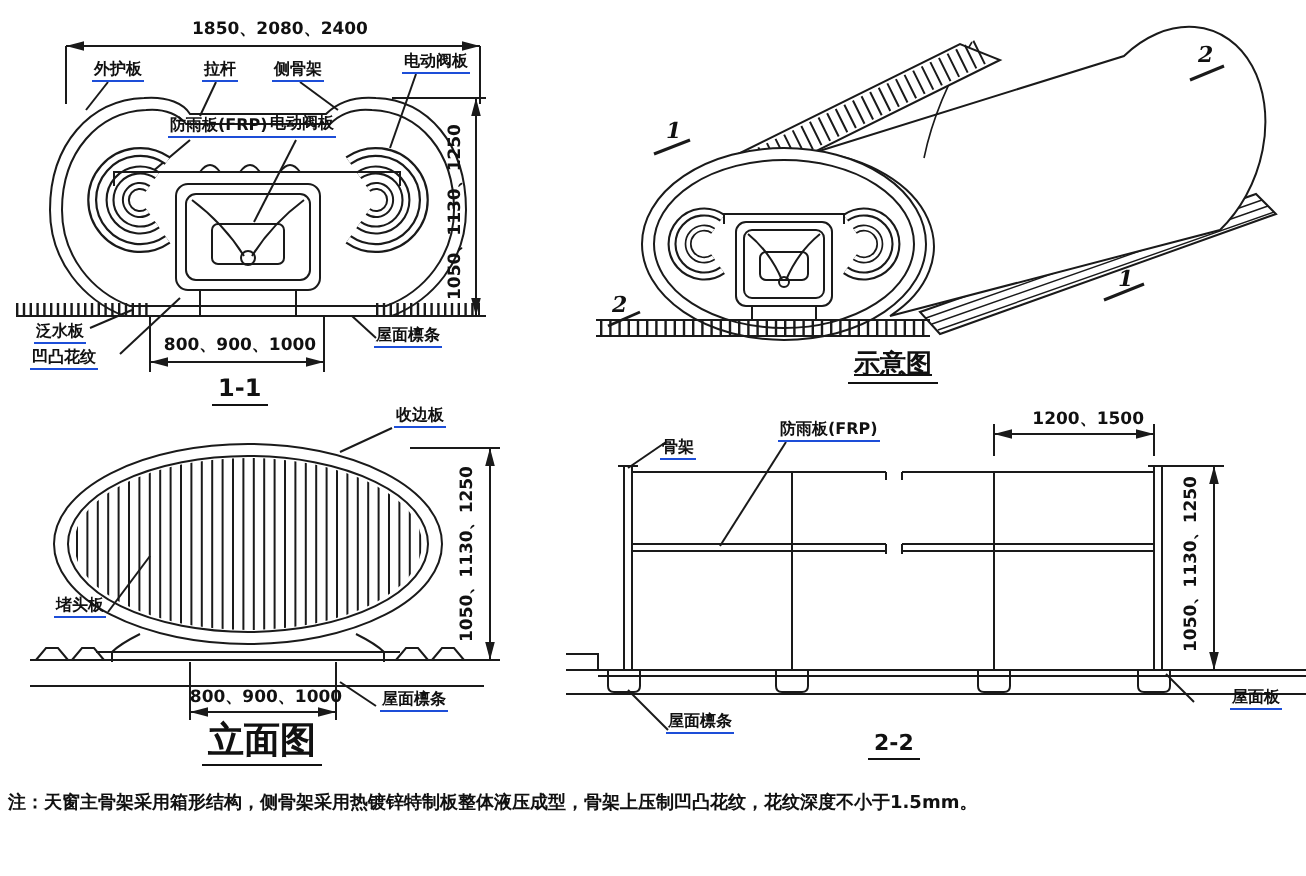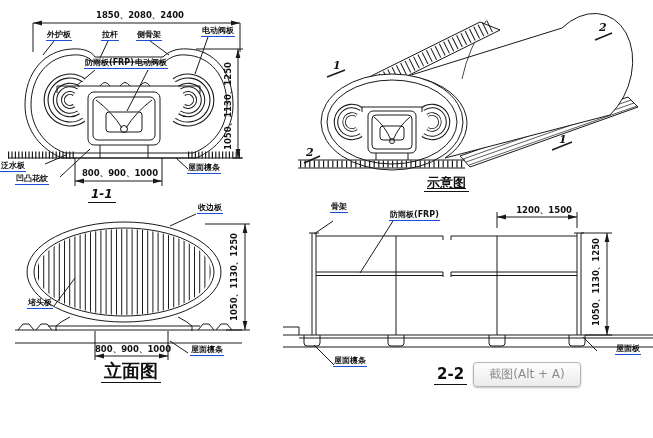--- a/index.html
+++ b/index.html
@@ -224,43 +224,43 @@
   </g>
 </svg>
 
   <div class="dim" style="left:86px;top:11px;width:108px;">1850、2080、2400</div>
   <div class="lbl" style="left:46px;top:31px;">外护板</div>
   <div class="lbl" style="left:101px;top:31px;">拉杆</div>
   <div class="lbl" style="left:136px;top:31px;">侧骨架</div>
   <div class="lbl" style="left:201px;top:27px;">电动阀板</div>
   <div class="lbl" style="left:84px;top:59px;">防雨板(FRP)</div>
   <div class="lbl" style="left:134px;top:59px;font-family:Liberation Mono, monospace;">电动阀板</div>
-  <div class="lbl" style="left:0;top:162px;">泛水板</div>
+  <div class="lbl" style="left:17px;top:162px;">泛水板</div>
   <div class="lbl" style="left:15px;top:175px;">凹凸花纹</div>
   <div class="dim" style="left:80px;top:169px;width:80px;">800、900、1000</div>
   <div class="lbl" style="left:187px;top:164px;">屋面檩条</div>
   <div class="vdim" style="left:224px;top:160px;width:108px;">1050、1130、1250</div>
-  <div class="vtitle" style="left:88px;top:188px;font-style:italic;">1-1</div>
+  <div class="vtitle" style="left:106px;top:188px;">1-1</div>
 
   <div class="mark" style="left:333px;top:60px;">1</div>
   <div class="mark" style="left:306px;top:147px;">2</div>
   <div class="mark" style="left:559px;top:134px;">1</div>
   <div class="mark" style="left:599px;top:22px;">2</div>
   <div class="vtitle" style="left:424px;top:176px;font-size:13px;text-decoration:underline;">示意图</div>
 
   <div class="lbl" style="left:197px;top:204px;">收边板</div>
   <div class="lbl" style="left:27px;top:299px;text-align:center;">堵头板</div>
   <div class="vdim" style="left:230px;top:330px;width:106px;">1050、1130、1250</div>
   <div class="dim" style="left:93px;top:345px;width:80px;">800、900、1000</div>
   <div class="lbl" style="left:190px;top:346px;">屋面檩条</div>
   <div class="vtitle" style="left:101px;top:361px;font-size:18px;">立面图</div>
 
-  <div class="lbl" style="left:330px;top:203px;">骨架</div>
+  <div class="lbl" style="left:330px;top:220px;">骨架</div>
   <div class="lbl" style="left:389px;top:211px;">防雨板(FRP)</div>
   <div class="dim" style="left:510px;top:206px;width:62px;text-align:right;">1200、1500</div>
   <div class="vdim" style="left:592px;top:332px;width:100px;">1050、1130、1250</div>
   <div class="lbl" style="left:333px;top:357px;">屋面檩条</div>
   <div class="lbl" style="left:615px;top:345px;">屋面板</div>
-  <div class="vtitle" style="left:434px;top:366px;font-size:15px;">2-2</div>
-
-  <div class="tooltip">截图(Alt + A)</div>
-
+  <div class="vtitle" style="left:434px;top:366px;font-size:11px;">2-2</div>
+
+
+  <div class="note" style="left:4px;top:395px;width:645px;">注：天窗主骨架采用箱形结构，侧骨架采用热镀锌特制板整体液压成型，骨架上压制凹凸花纹，花纹深度不小于1.5mm。</div>
 </div>
 
 </body></html>

